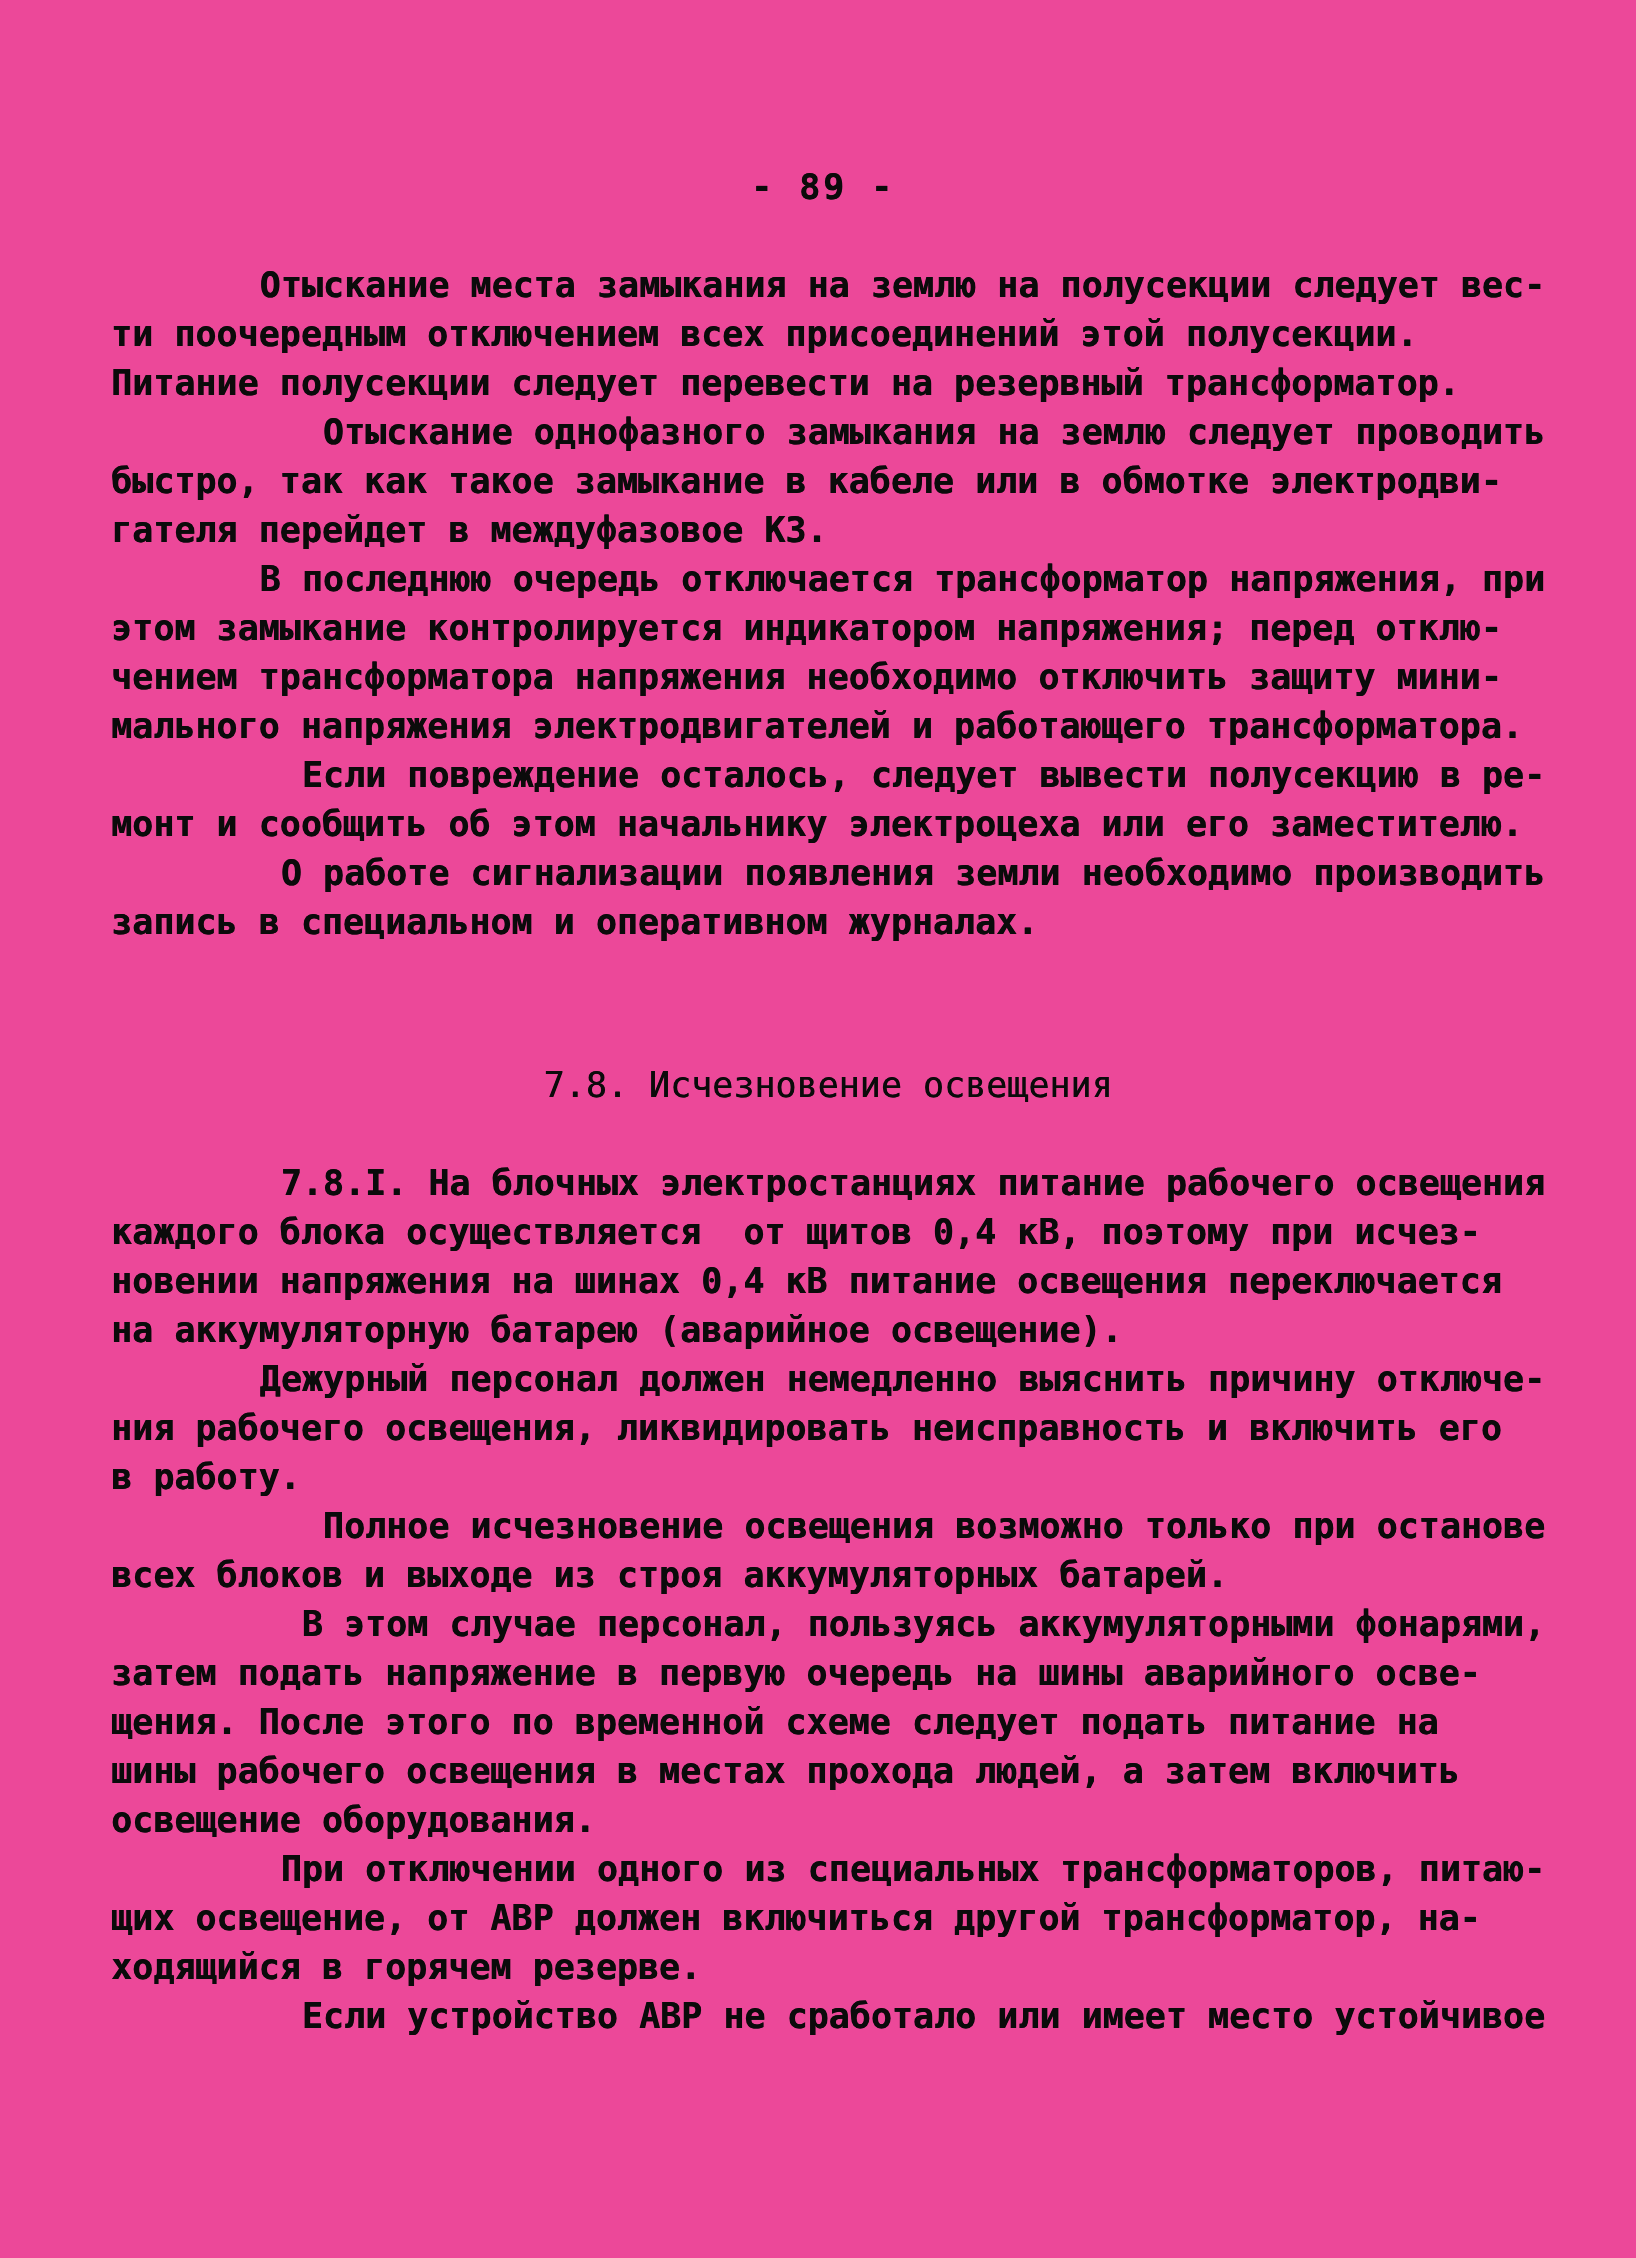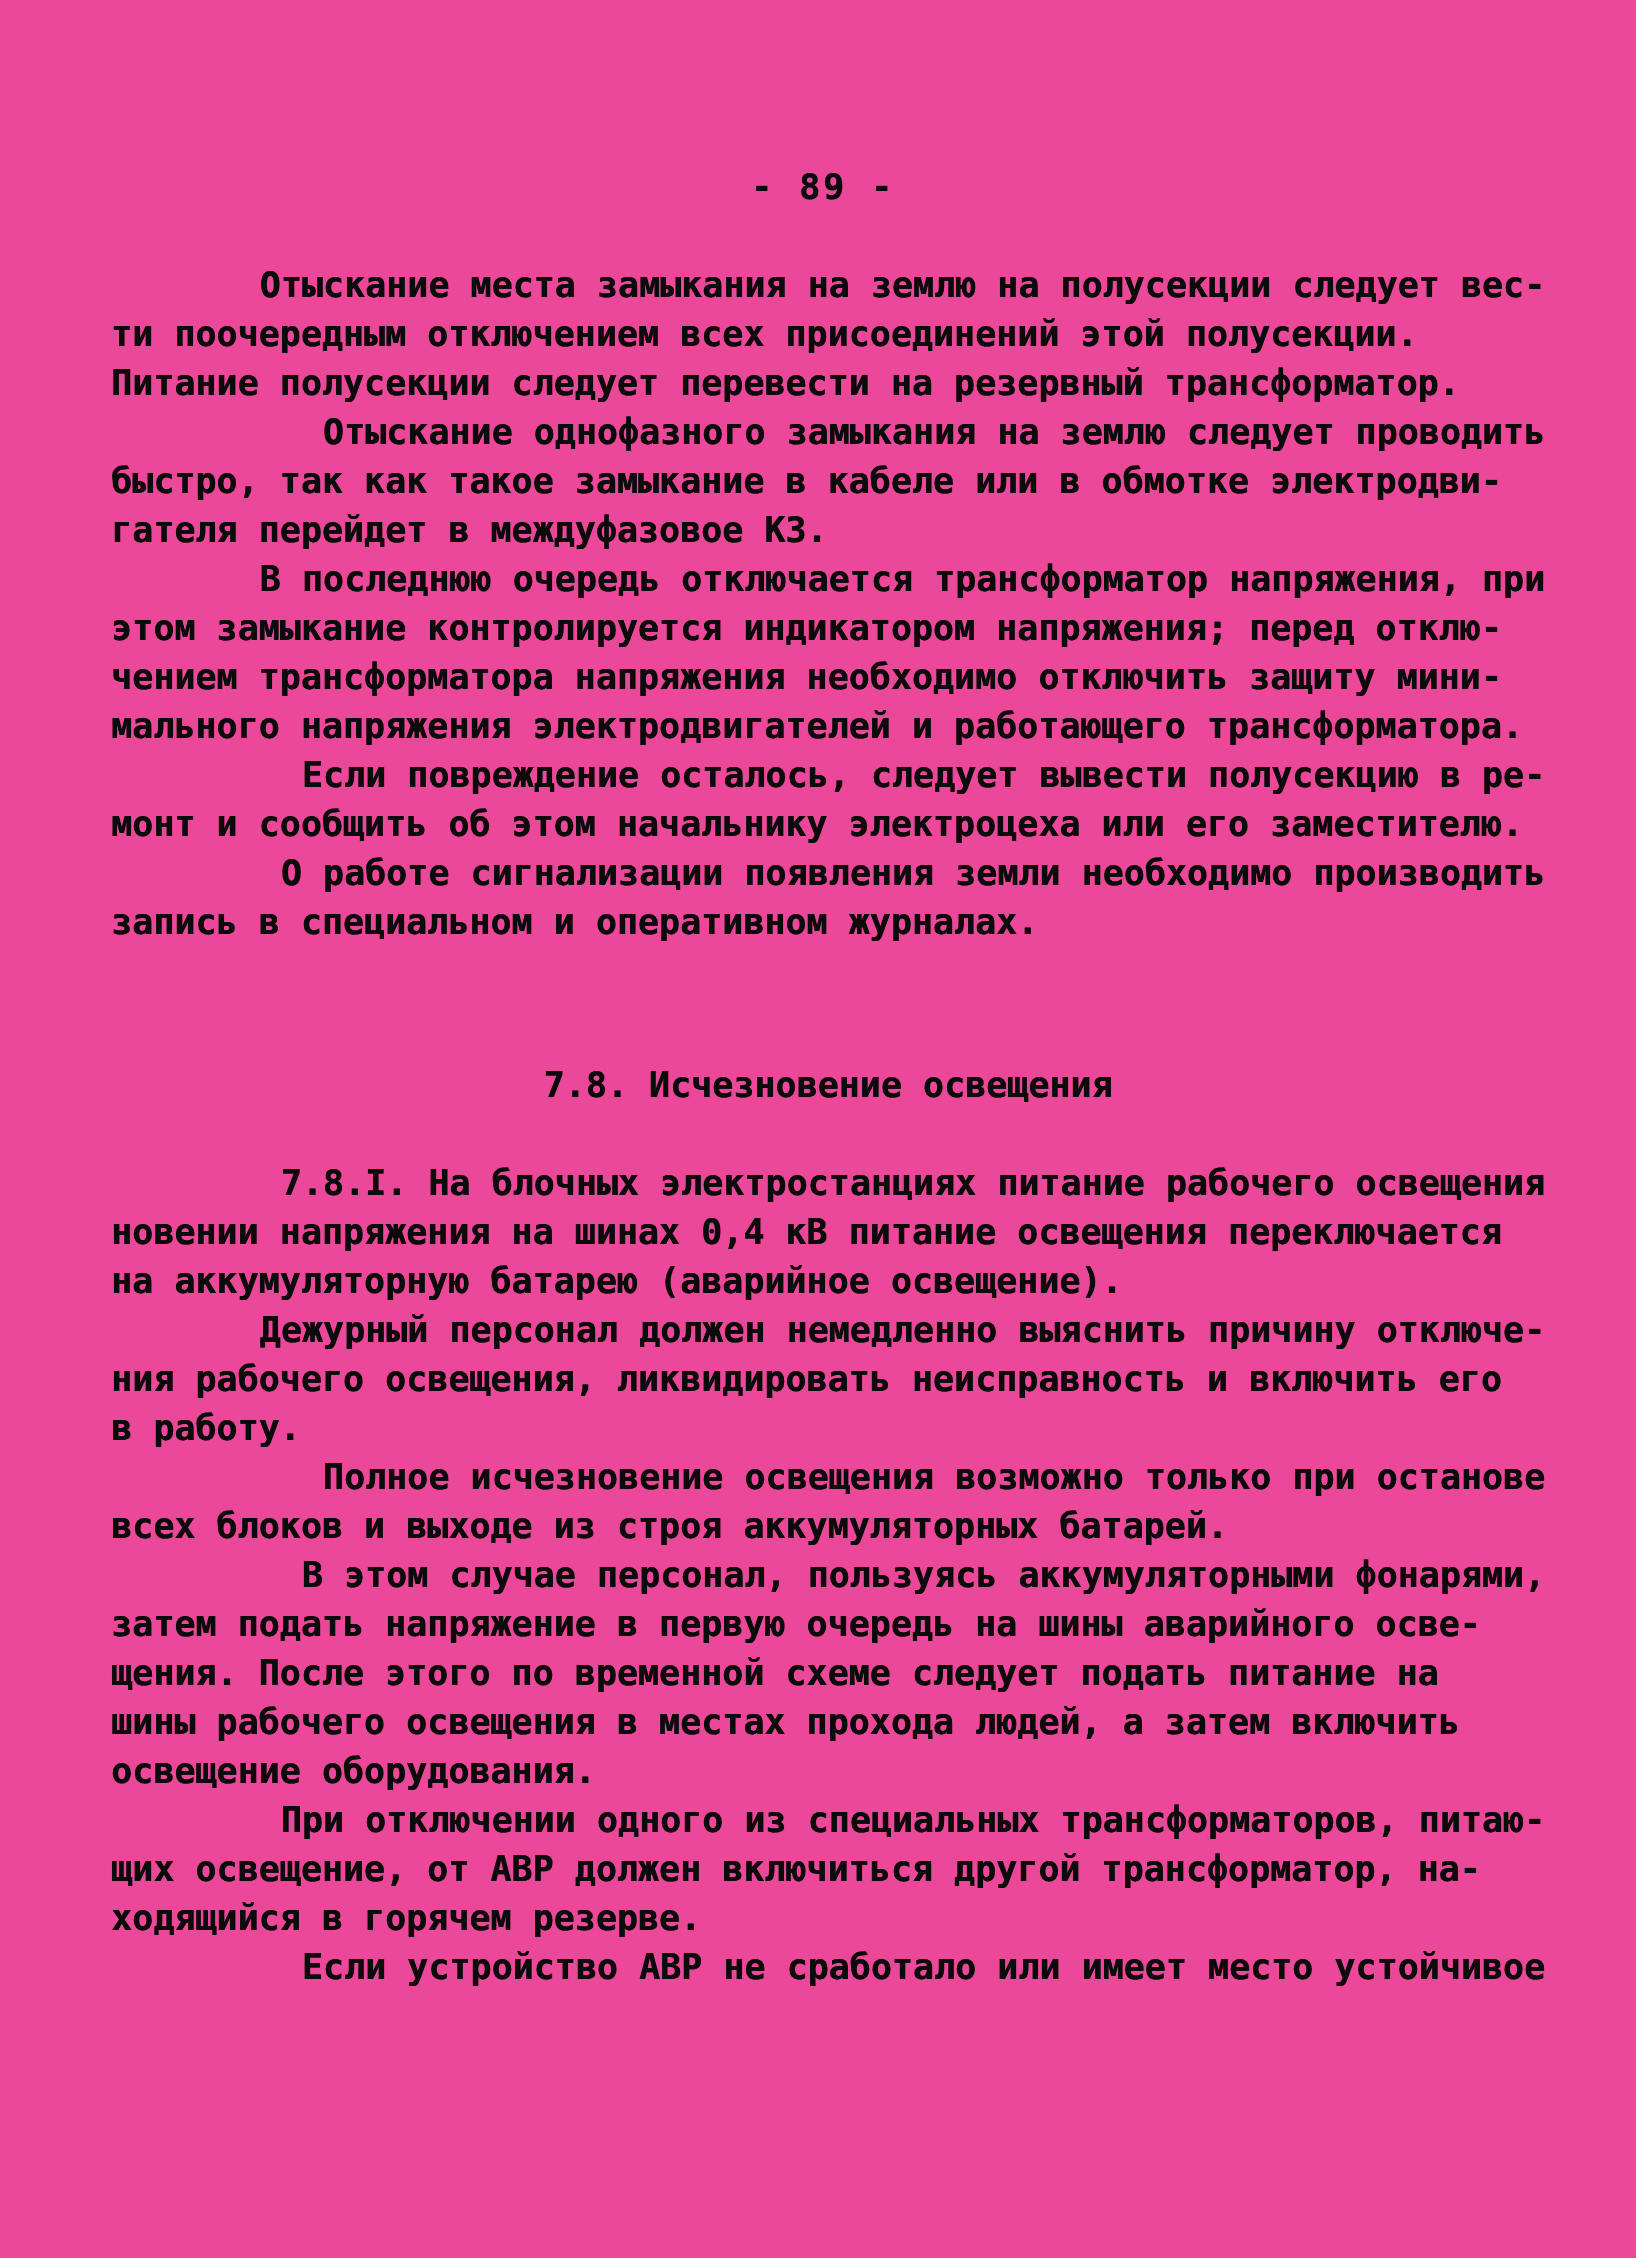--- a/index.html
+++ b/index.html
@@ -49,21 +49,21 @@
     text-shadow: 0.5px 0 0 currentColor;
   }
   .line.indent {
     text-indent: 140px;
     text-align: right;
   }
   .section-heading {
     margin: 114px 0 49px 0;
     font-size: 35px;
     line-height: 49px;
-    font-weight: 700;
+    font-weight: 400;
     text-align: center;
     white-space: pre;
     text-shadow: 0.5px 0 0 currentColor;
   }
 </style>
 </head>
 <body>
 
 <div class="page">
   <div class="page-number">- 89 -</div>
@@ -94,20 +94,21 @@
           <div class="line indent">О работе сигнализации появления земли необходимо производить</div>
           <div class="line">запись в специальном и оперативном журналах.</div>
         </div>
       </div>
 
     <div class="section-heading">7.8. Исчезновение освещения</div>
 
     <div id="bottom-paragraphs">
         <div class="paragraph">
           <div class="line indent">7.8.I. На блочных электростанциях питание рабочего освещения</div>
+          <div class="line">каждого блока осуществляется  от щитов 0,4 кВ, поэтому при исчез-</div>
           <div class="line">новении напряжения на шинах 0,4 кВ питание освещения переключается</div>
           <div class="line">на аккумуляторную батарею (аварийное освещение).</div>
         </div>
         <div class="paragraph">
           <div class="line indent">Дежурный персонал должен немедленно выяснить причину отключе-</div>
           <div class="line">ния рабочего освещения, ликвидировать неисправность и включить его</div>
           <div class="line">в работу.</div>
         </div>
         <div class="paragraph">
           <div class="line indent">Полное исчезновение освещения возможно только при останове</div>

